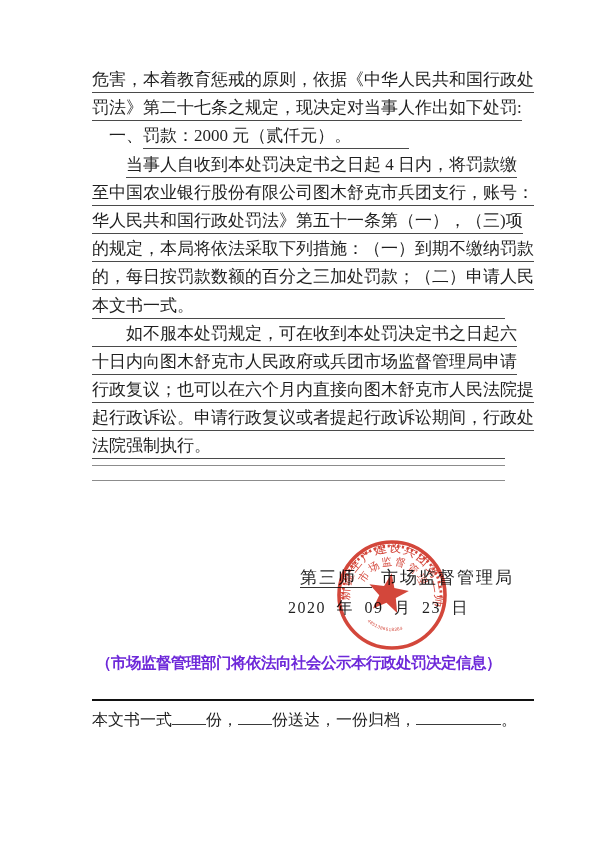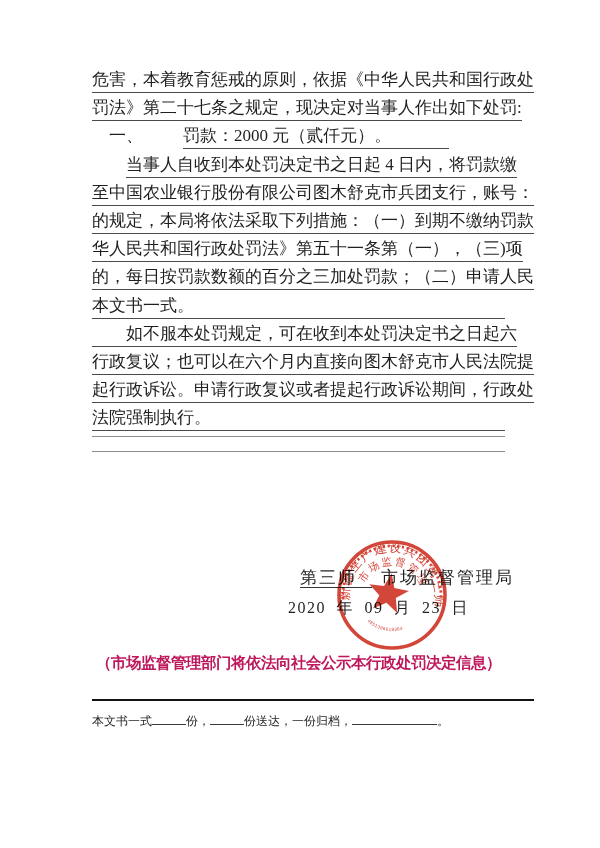--- a/index.html
+++ b/index.html
@@ -17,21 +17,21 @@
     font-size:17px;
   }
   .bline{display:flex;align-items:flex-start;height:28.2px;}
   .bline .pre{white-space:pre;padding-bottom:1px;}
   .bline .ul{
     border-bottom:1.2px solid #4a4a4a;
     padding-bottom:1px;white-space:pre;min-height:1px;
   }
   .bline.justify .ul{flex:1;text-align:justify;text-align-last:justify;text-justify:inter-character;}
   .bline.end .ul{flex:1;}
-  .bline.partial .ul{flex:none;padding-right:58px;margin-left:40px;}
+  .bline.partial .ul{flex:none;padding-right:58px;}
   .bline.blank1{height:15px;}
   .bline.blank2{height:27px;}
   .bline.blank1 .ul,.bline.blank2 .ul{flex:1;border-bottom:1.7px solid #8c8c8c;}
   
   .sig-issuer{
     position:absolute;left:300px;top:566px;
     font-size:17px;letter-spacing:2px;white-space:pre;
   }
   .sig-issuer .sig-u{border-bottom:1.2px solid #333;padding-right:15px;margin-right:9px;}
   .sig-date{
@@ -42,30 +42,30 @@
   .seal{
     position:absolute;left:334px;top:537px;width:116px;height:116px;
     mix-blend-mode:multiply;opacity:.92;
   }
   .seal text{font-family:"Liberation Sans","DejaVu Sans",sans-serif;}
   
   .notice{
     position:absolute;left:80px;top:653px;width:437px;
     text-align:center;
     font-family:"Liberation Sans","DejaVu Sans",sans-serif;
-    font-weight:bold;font-size:15.5px;letter-spacing:-.5px;color:#be185d;
+    font-weight:bold;font-size:15.5px;letter-spacing:-.5px;color:#6d28d9;
     white-space:nowrap;
   }
   
   .separator{
     position:absolute;left:92px;top:699px;width:442px;height:2.4px;background:#121212;
   }
   .footer-line{
     position:absolute;left:92px;top:709px;width:460px;
-    font-size:12px;white-space:nowrap;
+    font-size:16px;white-space:nowrap;
   }
   .footer-line .blank{
     display:inline-block;border-bottom:1.2px solid #3a3a3a;height:15px;
     vertical-align:baseline;
   }
   .blank-a{width:34px;} .blank-b{width:34px;} .blank-c{width:85px;}
 </style>
 </head>
 <body>
 
@@ -83,33 +83,36 @@
         <span class="ul">罚款：2000 元（贰仟元）。</span>
       </div>
       <div class="bline justify">
         <span class="pre">　　</span>
         <span class="ul">当事人自收到本处罚决定书之日起 4 日内，将罚款缴</span>
       </div>
       <div class="bline justify">
         <span class="ul">至中国农业银行股份有限公司图木舒克市兵团支行，账号：</span>
       </div>
       <div class="bline justify">
-        <span class="ul">的规定，本局将依法采取下列措施：（一）到期不缴纳罚款</span>
+        <span class="ul">华人民共和国行政处罚法》第五十一条第（一），（三)项</span>
       </div>
       <div class="bline justify">
-        <span class="ul">华人民共和国行政处罚法》第五十一条第（一），（三)项</span>
+        <span class="ul">的规定，本局将依法采取下列措施：（一）到期不缴纳罚款</span>
       </div>
       <div class="bline justify">
         <span class="ul">的，每日按罚款数额的百分之三加处罚款；（二）申请人民</span>
       </div>
       <div class="bline end">
         <span class="ul">本文书一式。</span>
       </div>
       <div class="bline justify">
         <span class="ul">　　如不服本处罚规定，可在收到本处罚决定书之日起六</span>
+      </div>
+      <div class="bline justify">
+        <span class="ul">十日内向图木舒克市人民政府或兵团市场监督管理局申请</span>
       </div>
       <div class="bline justify">
         <span class="ul">行政复议；也可以在六个月内直接向图木舒克市人民法院提</span>
       </div>
       <div class="bline justify">
         <span class="ul">起行政诉讼。申请行政复议或者提起行政诉讼期间，行政处</span>
       </div>
       <div class="bline end">
         <span class="ul">法院强制执行。</span>
       </div>

